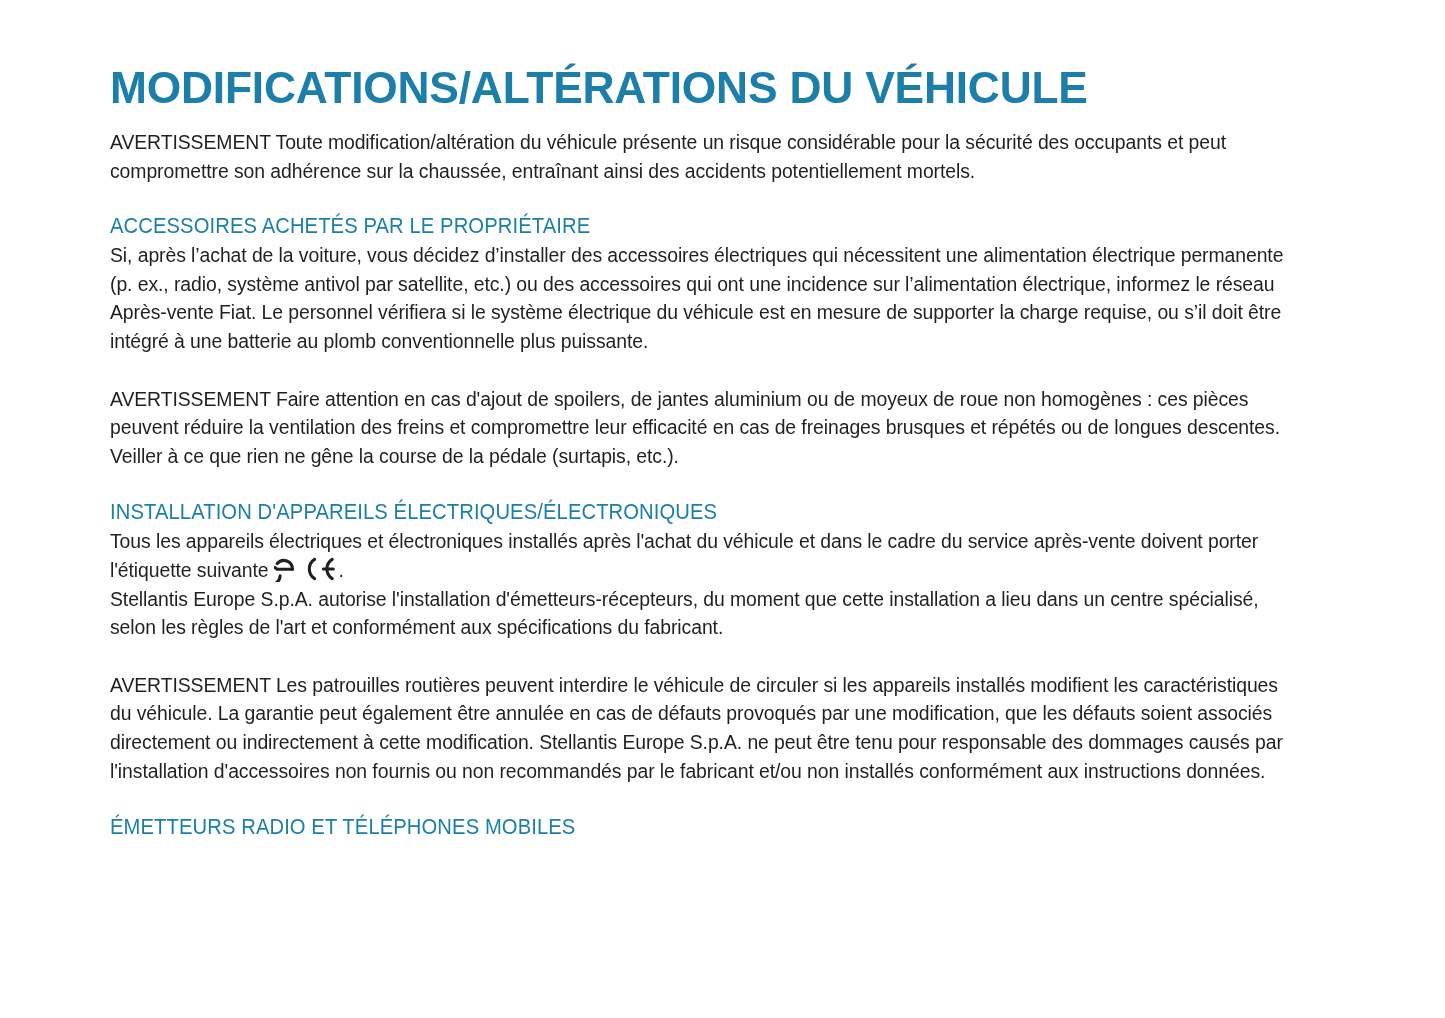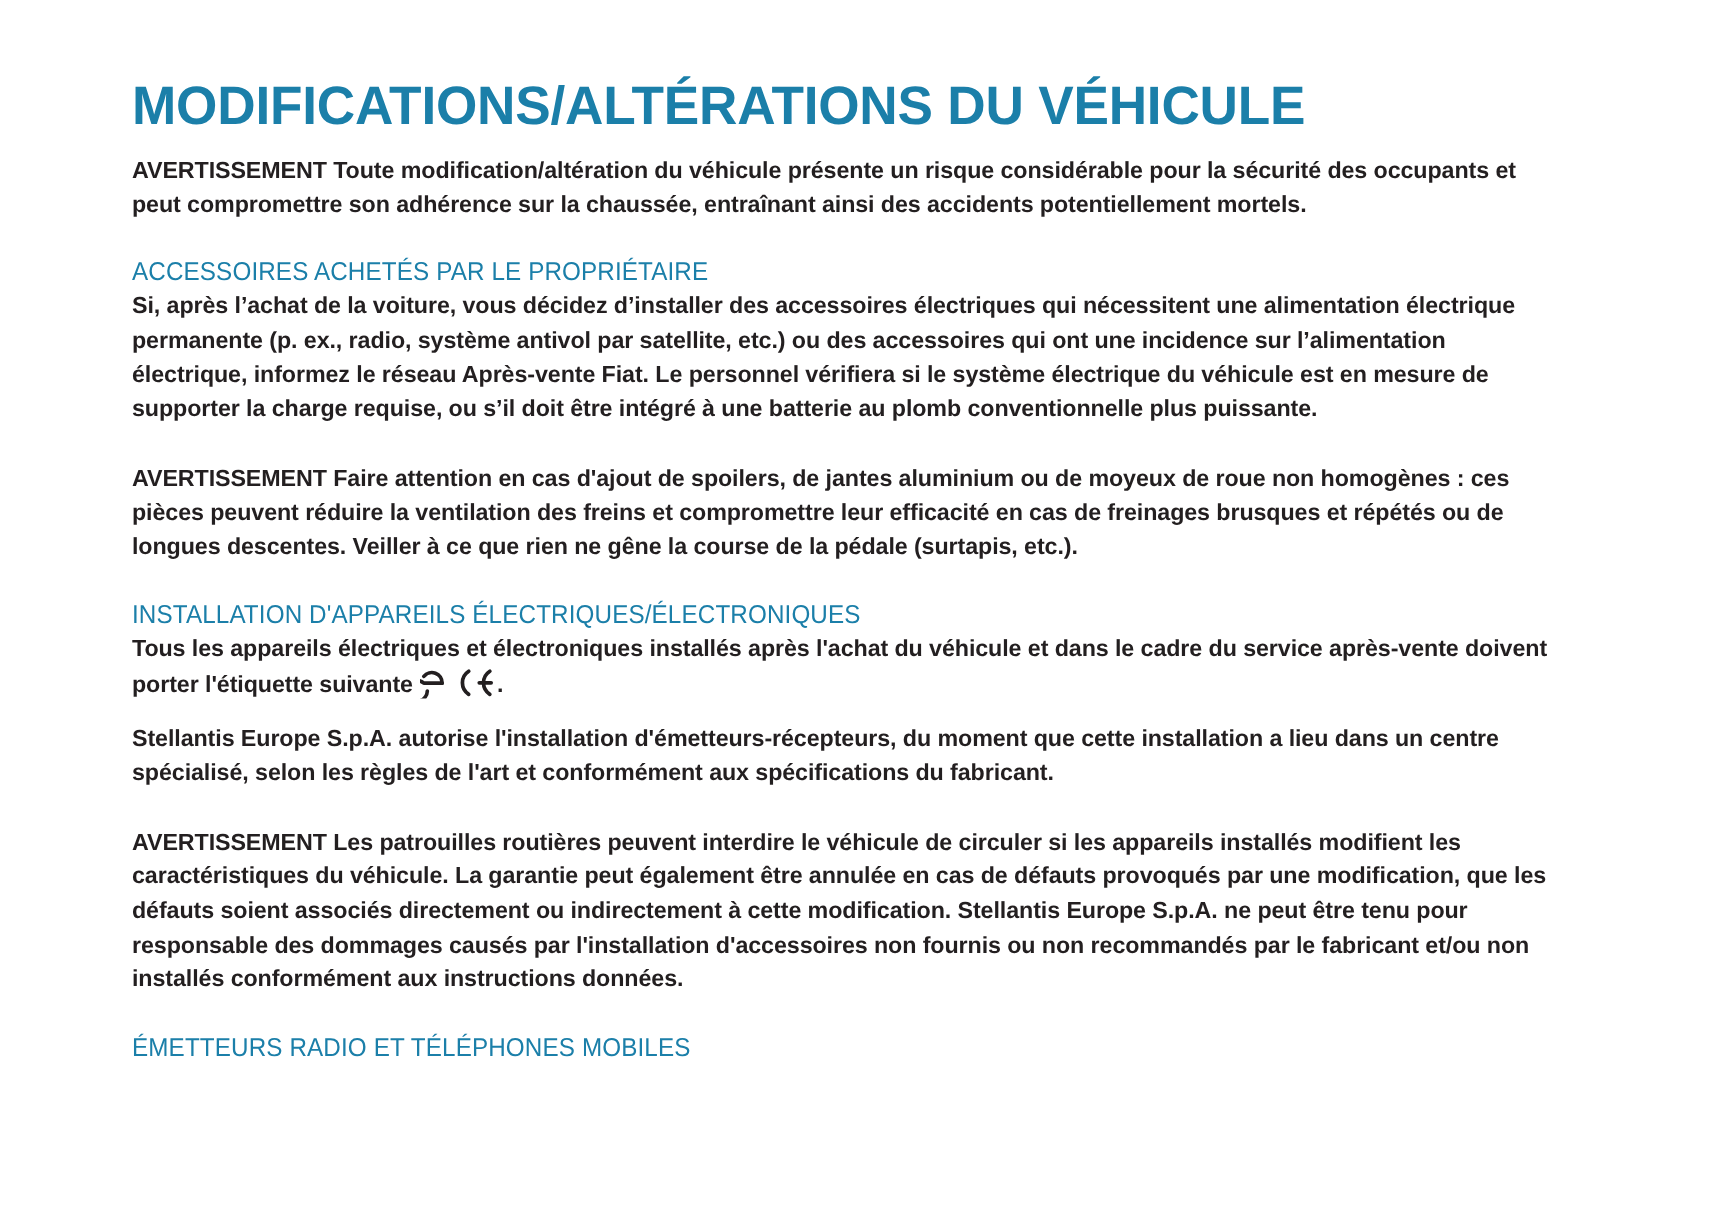--- a/index.html
+++ b/index.html
@@ -60,25 +60,24 @@
   
   .para {
     margin: 0;
     padding: 0;
     font-size: 19.4px;
     line-height: 28.6px;
     color: #231f20;
     text-align: left;
     letter-spacing: -0.08px;
     max-width: 1190px;
-    font-weight: bold;
   }
 
   .para + .para {
-    margin-top: 16px;
+    margin-top: 0;
   }
 
   
   .gap-intro   { height: 28px; }
   .gap-block   { height: 29px; }
 
   
   .conformity-marks {
     display: inline-block;
     vertical-align: -5px;

